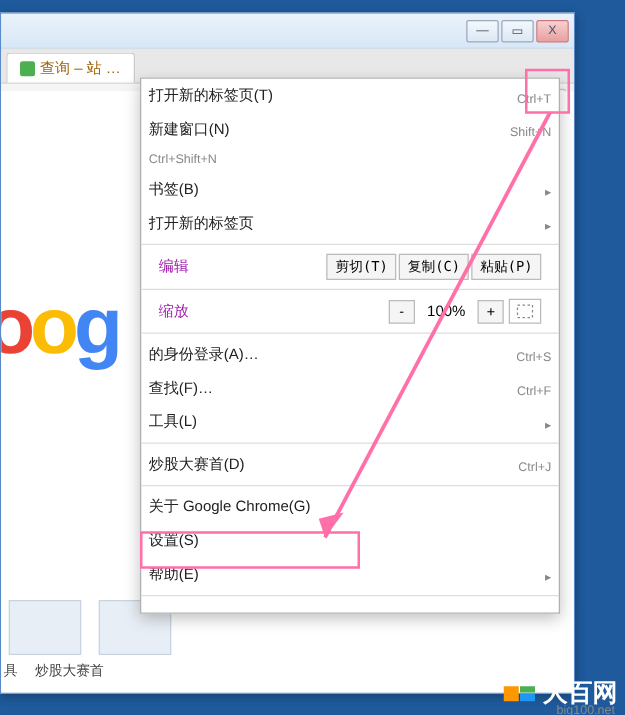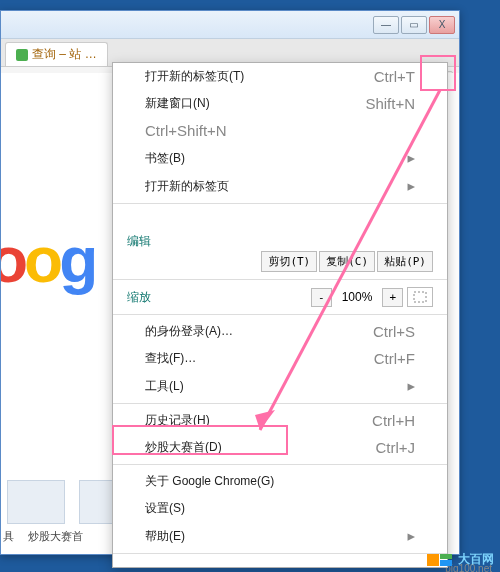--- a/index.html
+++ b/index.html
@@ -17,37 +17,37 @@
 .fav { width: 12px; height: 12px; background: #4caf50; border-radius: 2px; }
 .content { position: absolute; top: 62px; left: 0; right: 0; bottom: 0; background: #fff; overflow: hidden; }
 .logo-frag { position: absolute; top: 150px; left: -12px; font-size: 64px; font-weight: bold; font-family: Arial, sans-serif; letter-spacing: -4px; }
 .logo-frag .o1 { color: #ea4335; }
 .logo-frag .o2 { color: #fbbc05; }
 .logo-frag .g { color: #4285f4; }
 .thumbs { position: absolute; bottom: 30px; left: 0; display: flex; gap: 14px; padding-left: 6px; }
 .thumb { width: 58px; height: 44px; background: #e8eef5; border: 1px solid #c8d4e2; }
 .thumb-labels { position: absolute; bottom: 10px; left: 0; display: flex; gap: 14px; padding-left: 2px; font-size: 11px; color: #444; }
 .dropdown { position: absolute; top: 62px; left: 112px; width: 336px; background: #fff; border: 1px solid #b0b0b0; box-shadow: 0 4px 12px rgba(0,0,0,0.25); font-size: 12px; z-index: 10; }
-.menu-item { display: flex; justify-content: space-between; align-items: flex-end; padding: 5px 32px; color: #222; cursor: pointer; font-family: SimSun, monospace; }
-.menu-item .shortcut { color: #888; font-size: 15px; }
+.menu-item { display: flex; justify-content: space-between; align-items: flex-end; padding: 5px 6px; color: #222; cursor: pointer; font-family: SimSun, monospace; }
+.menu-item .shortcut { color: #888; font-size: 10px; }
 .menu-sep { height: 1px; background: #ddd; margin: 3px 0; }
 .menu-row { display: flex; align-items: center; padding: 4px 14px; gap: 8px; font-family: SimSun, monospace; }
-.menu-row .label { width: 56px; color: #0f766e; }
+.menu-row .label { width: 56px; color: #a21caf; }
 .btn-sm { border: 1px solid #bbb; background: #f5f5f5; padding: 2px 6px; font-size: 11px; cursor: pointer; font-family: SimSun, monospace; }
 .zoom-group { display: flex; align-items: center; gap: 4px; margin-left: auto; }
 .zoom-val { padding: 0 6px; }
 .expand { border: 1px solid #bbb; width: 26px; height: 20px; display: flex; align-items: center; justify-content: center; font-size: 10px; }
 .highlight-box { position: absolute; border: 2px solid #ff6fa8; pointer-events: none; z-index: 20; }
 .hl-menu { top: 55px; left: 420px; width: 36px; height: 36px; }
 .hl-settings { top: 425px; left: 112px; width: 176px; height: 30px; }
 .arrow-svg { position: absolute; top: 80px; left: 230px; width: 220px; height: 360px; z-index: 21; pointer-events: none; }
 .watermark { position: absolute; bottom: 4px; right: 6px; display: flex; align-items: center; gap: 6px; z-index: 30; }
 .wm-logo { display: flex; gap: 1px; }
 .wm-sq { width: 12px; height: 12px; }
-.wm-text { color: #7dd3fc; font-size: 12px; font-weight: bold; }
+.wm-text { color: #ffffff; font-size: 20px; font-weight: bold; }
 .wm-sub { position: absolute; bottom: -2px; right: 8px; font-size: 10px; color: #888; }
 .chev { font-size: 10px; color: #777; }
 </style>
 </head>
 <body>
 
 <div class="window">
   <div class="titlebar">
     <div class="win-btn">—</div>
     <div class="win-btn">▭</div>
@@ -112,21 +112,21 @@
     <span>书签(B)</span>
     <span class="shortcut">▸</span>
   </div>
   <div class="menu-item">
     <span>打开新的标签页</span>
     <span class="shortcut">▸</span>
   </div>
   <div class="menu-sep"></div>
   <div class="menu-row">
     <span class="label">编辑</span>
-    <div style="margin-left:auto; display:flex; gap:2px;margin-top:40px;">
+    <div style="margin-left:auto; display:flex; gap:2px;">
       <button class="btn-sm">剪切(T)</button>
       <button class="btn-sm">复制(C)</button>
       <button class="btn-sm">粘贴(P)</button>
     </div>
   </div>
   <div class="menu-sep"></div>
   <div class="menu-row">
     <span class="label">缩放</span>
     <div class="zoom-group">
       <button class="btn-sm">-</button>
@@ -146,24 +146,20 @@
   </div>
   <div class="menu-item">
     <span>查找(F)…</span>
     <span class="shortcut">Ctrl+F</span>
   </div>
   <div class="menu-item">
     <span>工具(L)</span>
     <span class="shortcut">▸</span>
   </div>
   <div class="menu-sep"></div>
-  <div class="menu-item">
-    <span>历史记录(H)</span>
-    <span class="shortcut">Ctrl+H</span>
-  </div>
   <div class="menu-item">
     <span>炒股大赛首(D)</span>
     <span class="shortcut">Ctrl+J</span>
   </div>
   <div class="menu-sep"></div>
   <div class="menu-item">
     <span>关于 Google Chrome(G)</span>
   </div>
   <div class="menu-item">
     <span>设置(S)</span>

